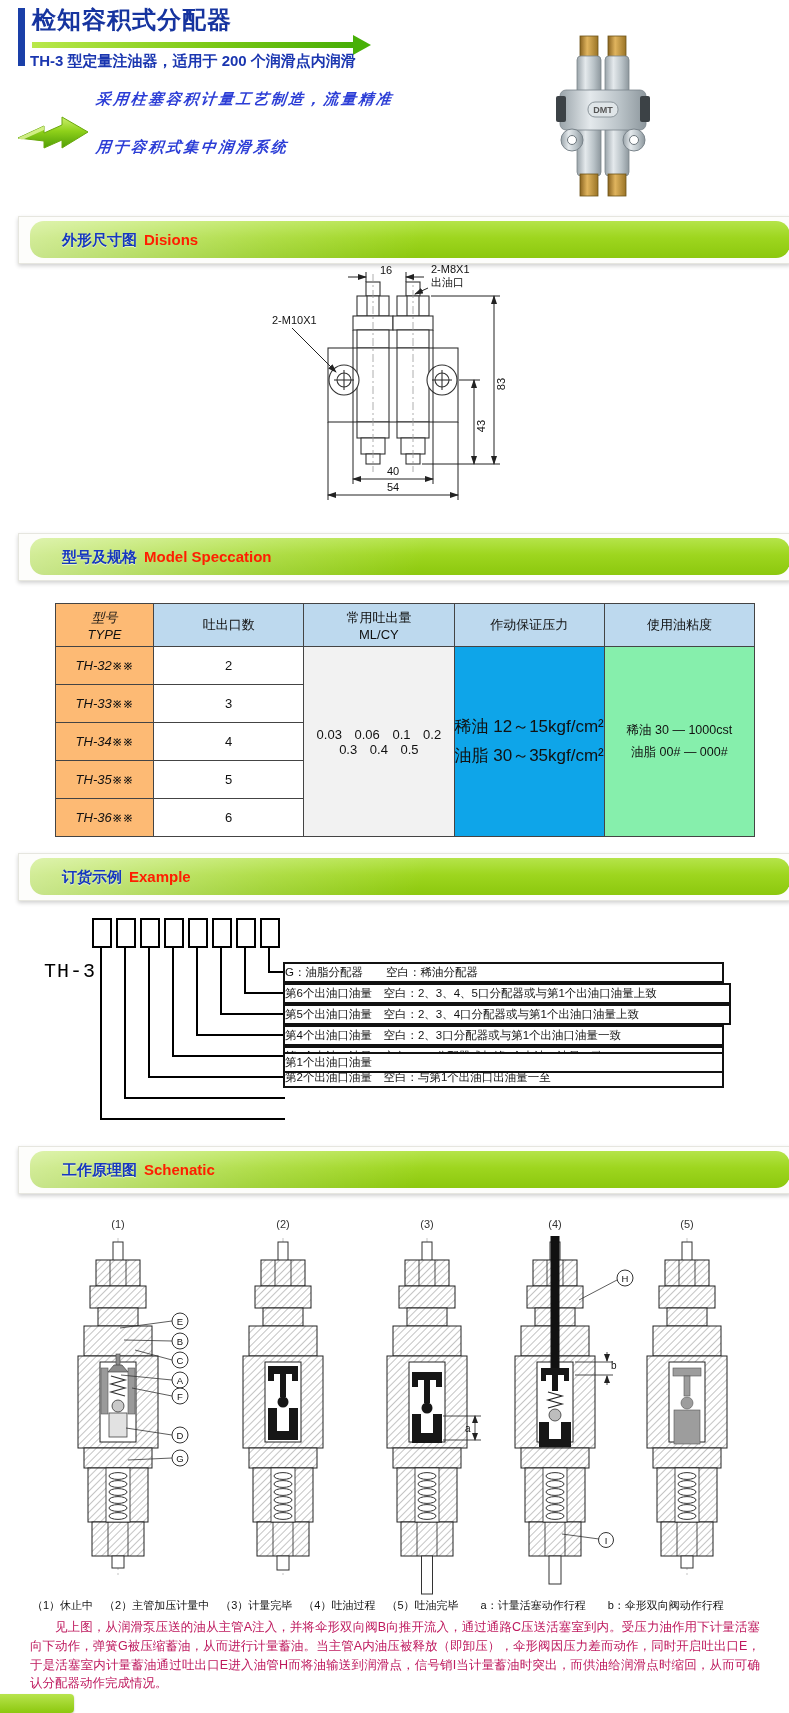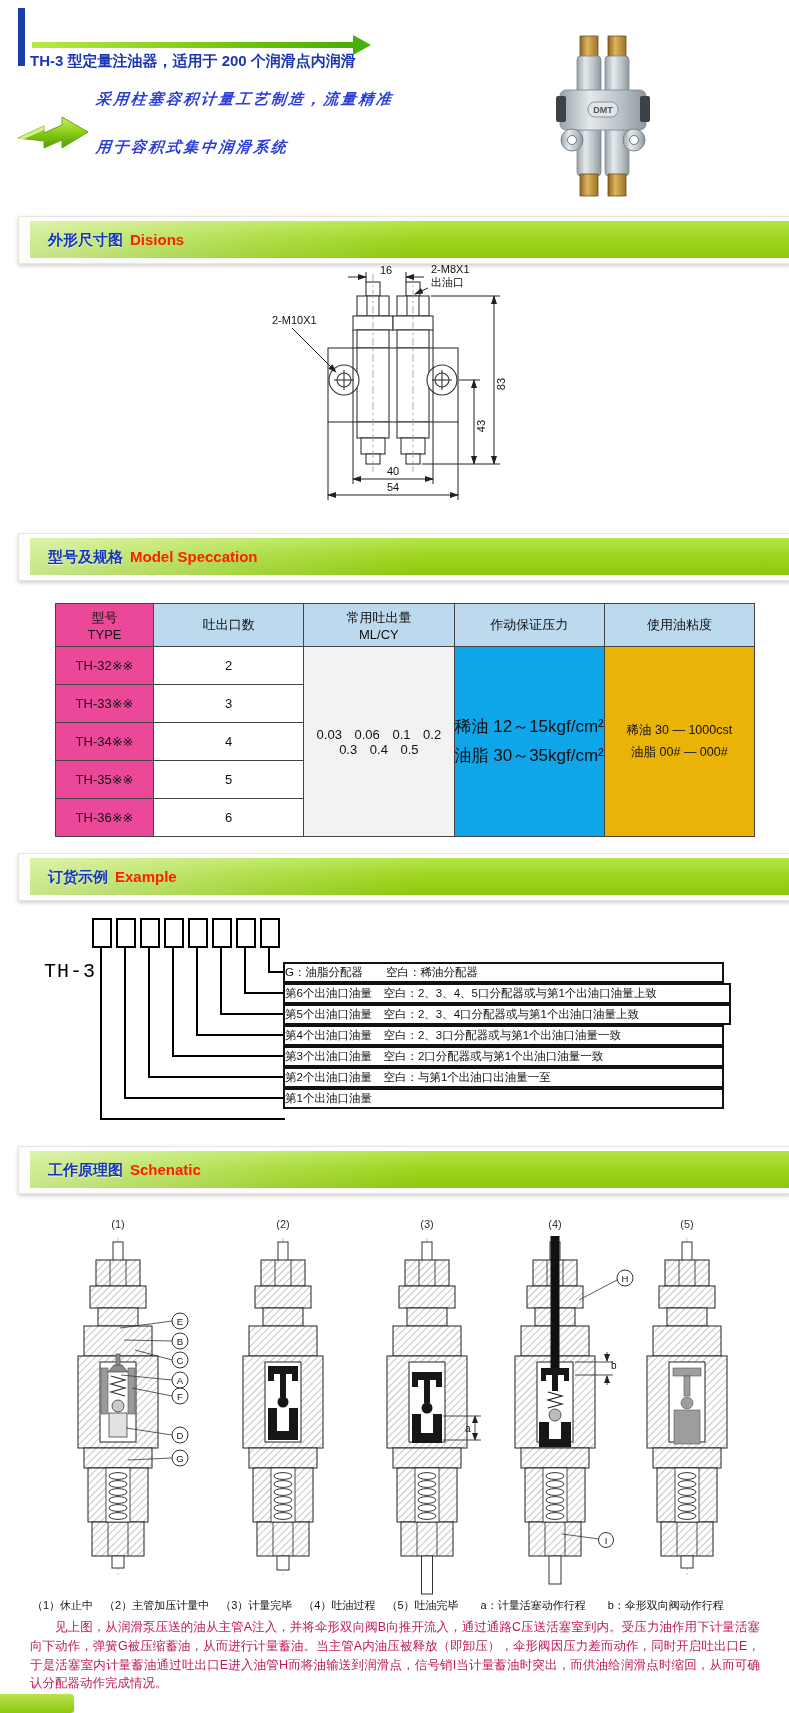--- a/index.html
+++ b/index.html
@@ -15,37 +15,37 @@
            border-left:18px solid #48b007;border-top:10px solid transparent;border-bottom:10px solid transparent;}
   .page-subtitle{position:absolute;left:30px;top:52px;font-size:15px;font-weight:bold;color:#1A36B0;text-align:right;}
 
   .promo-text{position:absolute;left:96px;font-size:15px;font-weight:bold;font-style:italic;
               color:#2c3ed6;letter-spacing:2.5px;transform:skewX(-6deg);}
   .promo1{top:90px;} .promo2{top:138px;}
 
   
   .sec-frame{position:absolute;left:18px;width:771px;height:46px;background:#fdfdfb;
              border:1px solid #e6e6df;box-shadow:0 2px 4px rgba(0,0,0,.18);}
-  .sec-bar{position:absolute;left:11px;top:4px;right:0;height:37px;line-height:37px;padding-left:18px;
+  .sec-bar{position:absolute;left:11px;top:4px;right:0;height:37px;line-height:37px;padding-left:32px;
            background:
              linear-gradient(115deg, rgba(255,255,255,.55) 0%, rgba(255,255,255,.18) 32%, rgba(255,255,255,0) 52%),
-             linear-gradient(180deg,#b5e44a 0%, #9ed61f 45%, #8cc80e 100%);}
+             linear-gradient(180deg,#b5e44a 0%, #9ed61f 45%, #8cc80e 100%); border-radius: 14px;}
   .sec-zh{color:#1638BE;font-weight:bold;font-size:15px;text-shadow:0 1px 1px rgba(255,255,255,.65);}
   .sec-en{color:#FF1E00;font-weight:bold;font-size:15px;margin-left:7px;}
 
   
   table.spec{position:absolute;left:55px;top:603px;width:700px;border-collapse:collapse;
              font-size:13px;text-align:center;table-layout:fixed;}
   table.spec td{border:1px solid #444;padding:0;vertical-align:middle;}
   table.spec .hd{background:#BDD9EE;height:42px;font-size:13px;}
-  table.spec .c-type{width:97px;background:#ec4899;height:37px;}
+  table.spec .c-type{width:97px;background:#fdba74;height:37px;font-style:italic;}
   table.spec .c-cnt{width:73px;background:#fff;}
   table.spec .c-out{width:273px;background:#F2F2F2;word-spacing:9px;}
   table.spec .c-pr{width:130px;background:#0ea5e9;font-size:17px;line-height:1.7;}
-  table.spec .c-vi{width:127px;background:#eab308;font-size:12.5px;line-height:1.7;}
+  table.spec .c-vi{width:127px;background:#86efac;font-size:12.5px;line-height:1.7;}
 
   
   .order-prefix{position:absolute;left:44px;top:916px;font-size:20px;color:#000;
                 font-family:"Liberation Mono","DejaVu Sans Mono",monospace;letter-spacing:1px;margin-top:44px;}
   .obox{position:absolute;top:918px;width:16px;height:26px;border:2px solid #000;background:#fff;}
   .oconn{position:absolute;border-left:2px solid #000;border-bottom:2px solid #000;}
   .orow{position:absolute;left:283px;height:17px;line-height:17px;border:2px solid #111;background:#fff;
         font-size:11.5px;padding-left:0;white-space:nowrap;overflow:hidden;}
 
   
@@ -57,20 +57,21 @@
               background:linear-gradient(180deg,#b8e44e,#8cc80e);box-shadow:0 1px 2px rgba(0,0,0,.25);}
 
   svg text{font-family:"Liberation Sans","DejaVu Sans",sans-serif;}
 </style>
 </head>
 <body>
 
 <div id="page">
 
   <div class="title-bar"></div>
+  <div class="page-title">检知容积式分配器</div>
   <div class="h-arrow">
       <span class="head"></span>
     </div>
   <div class="page-subtitle">TH-3 型定量注油器，适用于 200 个润滑点内润滑</div>
 
   <svg width="78" height="54" style="position:absolute;left:14px;top:104px">
     <defs>
       <linearGradient id="ag" x1="0" y1="0" x2="0" y2="1">
         <stop offset="0" stop-color="#cdef6e"></stop>
           <stop offset=".45" stop-color="#8fd11a"></stop>
@@ -293,21 +294,21 @@
   <div class="oconn" style="left:148px;top:946px;width:135px;height:130px"></div>
   <div class="oconn" style="left:124px;top:946px;width:159px;height:151px"></div>
   <div class="oconn" style="left:100px;top:946px;width:183px;height:172px"></div>
 
   <div class="orow" style="top:962px;width:437px">G：油脂分配器　　空白：稀油分配器</div>
   <div class="orow" style="top:983px;width:444px">第6个出油口油量　空白：2、3、4、5口分配器或与第1个出油口油量上致</div>
   <div class="orow" style="top:1004px;width:444px">第5个出油口油量　空白：2、3、4口分配器或与第1个出油口油量上致</div>
   <div class="orow" style="top:1025px;width:437px">第4个出油口油量　空白：2、3口分配器或与第1个出油口油量一致</div>
   <div class="orow" style="top:1046px;width:437px">第3个出油口油量　空白：2口分配器或与第1个出油口油量一致</div>
   <div class="orow" style="top:1067px;width:437px">第2个出油口油量　空白：与第1个出油口出油量一至</div>
-  <div class="orow" style="top:1088px;width:437px">第1个出油口油量</div>
+  <div class="orow" style="top:1052px;width:437px">第1个出油口油量</div>
 
   <div class="sec-frame" style="top:1146px">
     <div class="sec-bar">
       <span class="sec-zh">工作原理图</span><span class="sec-en">Schenatic</span>
     </div>
   </div>
 
   <svg width="745" height="385" viewBox="0 0 745 385" style="position:absolute;left:25px;top:1210px">
     <defs>
       <pattern id="hch" patternUnits="userSpaceOnUse" width="5" height="5" patternTransform="rotate(45)">

